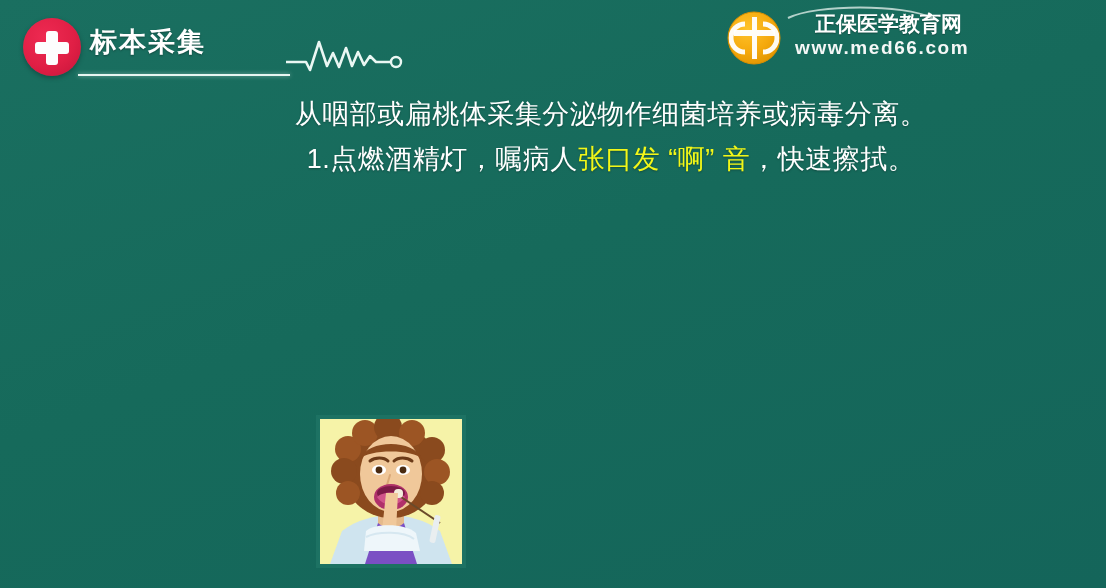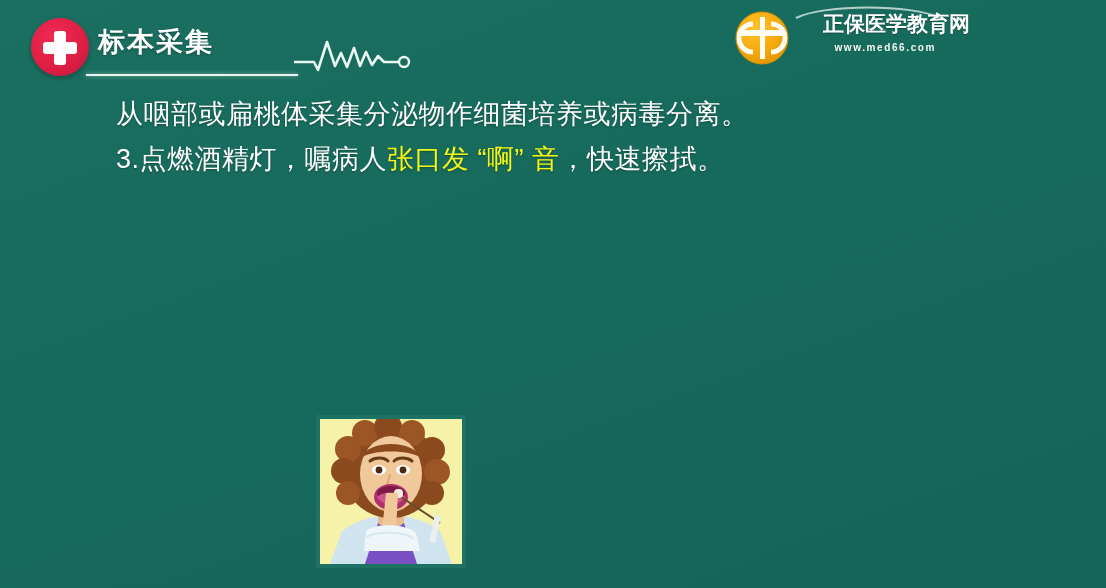--- a/index.html
+++ b/index.html
@@ -21,24 +21,23 @@
     position: relative;
     width: 1106px;
     height: 588px;
     background: linear-gradient(160deg, #1a6f60 0%, #166a5b 45%, #14655a 100%);
     overflow: hidden;
   }
 
   
   .header {
     position: absolute;
-    top: 0; left: 8px;
+    top: 0; left: 0;
     width: 942px;
     height: 86px;
-    text-align: right;
   }
 
   .cross-badge {
     position: absolute;
     left: 23px;
     top: 18px;
     width: 58px;
     height: 58px;
     border-radius: 50%;
     background: radial-gradient(circle at 38% 33%, #ee2a52 0%, #e01f45 55%, #c4143a 100%);
@@ -113,27 +112,28 @@
     font-size: 21px;
     font-weight: bold;
     color: #ffffff;
     letter-spacing: 0px;
     line-height: 26px;
     white-space: nowrap;
     text-shadow: 0 1px 1px rgba(0,0,0,0.3);
     margin-left: 27px;
   }
   .brand-url {
-    font-size: 10px;
+    font-size: 19px;
     font-weight: bold;
     color: #f4f7f6;
     letter-spacing: 1.6px;
     line-height: 18px;
     margin-top: 2px;
     white-space: nowrap;
+    margin-left: 7px;
   }
   .brand-swoosh {
     position: absolute;
     left: 74px;
     top: 0px;
   }
 
   
   .content {
     position: absolute;
@@ -148,20 +148,21 @@
     color: #ffffff;
     line-height: 40px;
     letter-spacing: 1px;
     text-shadow: 0 1px 2px rgba(0,0,0,0.3);
     padding-left: 8px;
   }
 
   .lines {
     margin-top: 6px;
     padding-left: 116px;
+    text-align: center;
   }
 
   .line {
     font-size: 27px;
     color: #ffffff;
     line-height: 45px;
     letter-spacing: 0.5px;
     white-space: nowrap;
     text-shadow: 0 1px 2px rgba(0,0,0,0.3);
   }
@@ -235,21 +236,21 @@
         <div class="brand-url">www.med66.com</div>
       </div>
     </div>
   </div>
 
   <div class="content">
 
 
     <div class="lines" id="lines-host">
         <div class="line"><span>从咽部或扁桃体采集分泌物作细菌培养或病毒分离。</span></div>
-        <div class="line"><span>3.点燃酒精灯，嘱病人</span><span class="hl">张口发 “啊” 音</span><span>，快速擦拭。</span></div>
+        <div class="line"><span>1.点燃酒精灯，嘱病人</span><span class="hl">张口发 “啊” 音</span><span>，快速擦拭。</span></div>
         <div class="spacer"></div>
       </div>
   </div>
 
   <div class="figure">
     <svg width="142" height="145" viewBox="0 0 142 145">
       <rect x="0" y="0" width="142" height="145" fill="#f6f3a8"></rect>
 
       <path d="M10 145 L22 112 C36 101, 56 96, 71 96 C86 96, 106 101, 120 112 L132 145 Z" fill="#cfe4ef"></path>
 

